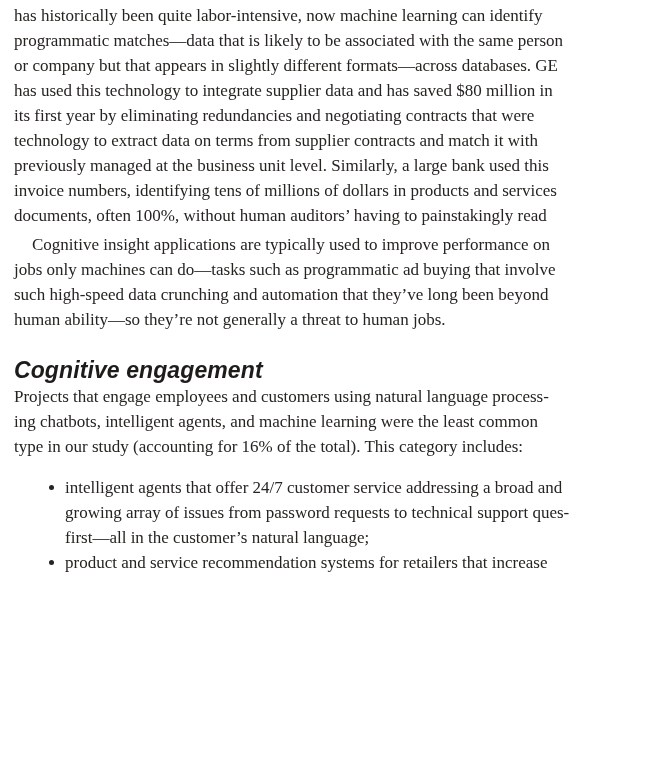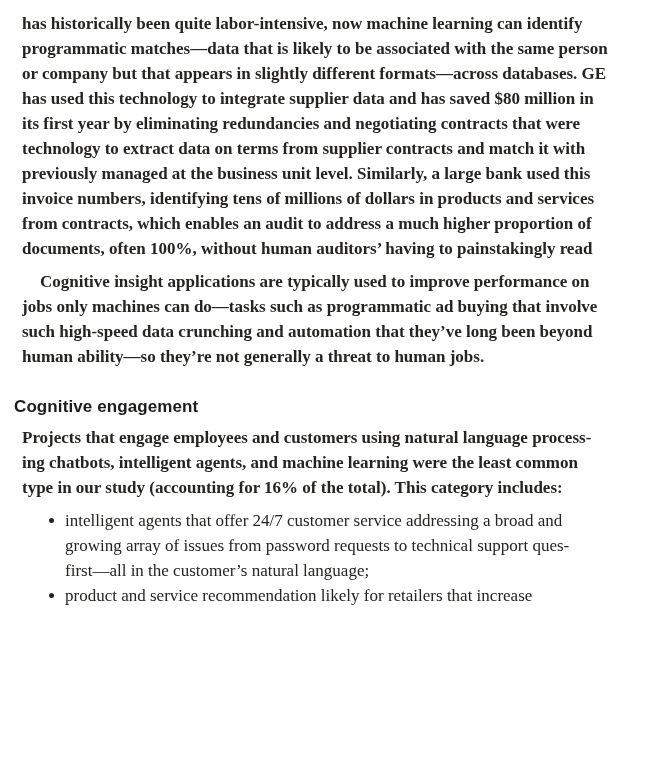--- a/index.html
+++ b/index.html
@@ -13,38 +13,39 @@
     width: 654px;
     height: 760px;
     padding: 3px 14px 0 14px;
     overflow: hidden;
     background: #ffffff;
     font-family: "Liberation Serif", serif;
     font-size: 17px;
     line-height: 25px;
     color: #262421;
   }
-  .para { margin: 8px; padding: 0; font-weight: bold; }
+  .para { margin: 0; padding: 0; }
   .para .line {
     height: 25px;
     white-space: nowrap;
   }
   .indent-first .line:first-child { padding-left: 18px; }
   .para-2 { margin-top: 4px; }
   .section-heading {
     margin: 28px 0 4px 0;
     font-family: "Liberation Sans", sans-serif;
     font-weight: 700;
-    font-size: 17px;
+    font-size: 23px;
     line-height: 20px;
     color: #1d1c1a;
     letter-spacing: 0.1px;
+    font-style: italic;
   }
   .bullet-list {
-    margin: 7px 0 0 0;
+    margin: 16px 0 0 0;
     padding: 0;
     list-style: none;
   }
   .bullet-item {
     position: relative;
     padding-left: 51px;
   }
   .bullet-dot {
     position: absolute;
     left: 35px;
@@ -66,21 +67,20 @@
 
   <div class="para para-1">
       <div class="line">has historically been quite labor-intensive, now machine learning can identify</div>
       <div class="line">programmatic matches—data that is likely to be associated with the same person</div>
       <div class="line">or company but that appears in slightly different formats—across databases. GE</div>
       <div class="line">has used this technology to integrate supplier data and has saved $80 million in</div>
       <div class="line">its first year by eliminating redundancies and negotiating contracts that were</div>
       <div class="line">technology to extract data on terms from supplier contracts and match it with</div>
       <div class="line">previously managed at the business unit level. Similarly, a large bank used this</div>
       <div class="line">invoice numbers, identifying tens of millions of dollars in products and services</div>
-      <div class="line">from contracts, which enables an audit to address a much higher proportion of</div>
       <div class="line">documents, often 100%, without human auditors’ having to painstakingly read</div>
     </div>
 
   <div class="para para-2 indent-first">
       <div class="line">Cognitive insight applications are typically used to improve performance on</div>
       <div class="line">jobs only machines can do—tasks such as programmatic ad buying that involve</div>
       <div class="line">such high-speed data crunching and automation that they’ve long been beyond</div>
       <div class="line">human ability—so they’re not generally a threat to human jobs.</div>
     </div>
 
@@ -97,18 +97,18 @@
       <span class="bullet-dot"></span>
       <div>
           <div class="line">intelligent agents that offer 24/7 customer service addressing a broad and</div>
           <div class="line">growing array of issues from password requests to technical support ques-</div>
           <div class="line">first—all in the customer’s natural language;</div>
         </div>
     </div>
     <div class="bullet-item">
       <span class="bullet-dot"></span>
       <div>
-          <div class="line">product and service recommendation likely for retailers that increase</div>
+          <div class="line">product and service recommendation systems for retailers that increase</div>
         </div>
     </div>
   </div>
 
 </div>
 
 </body></html>

